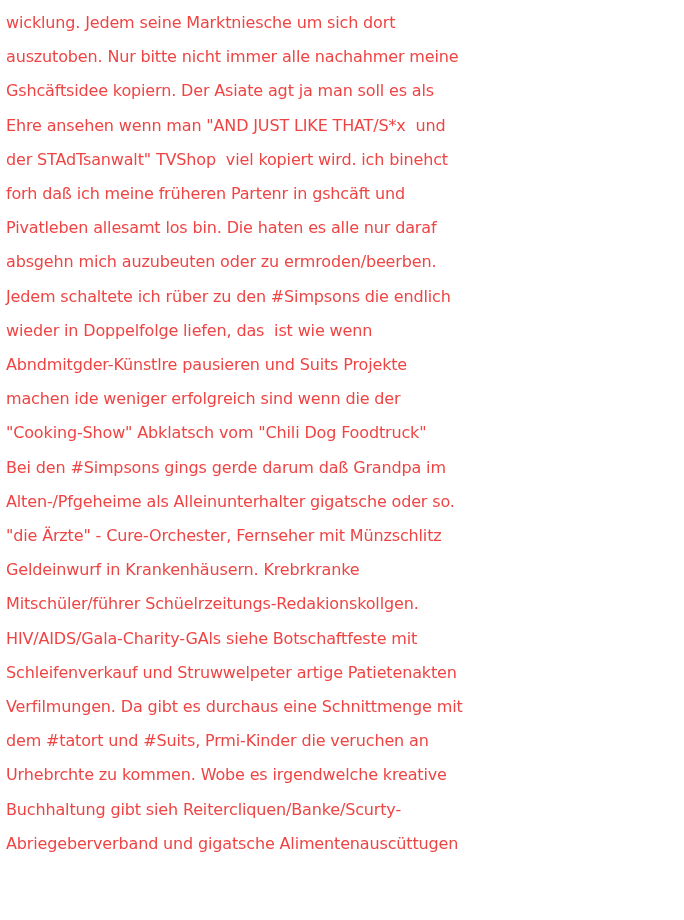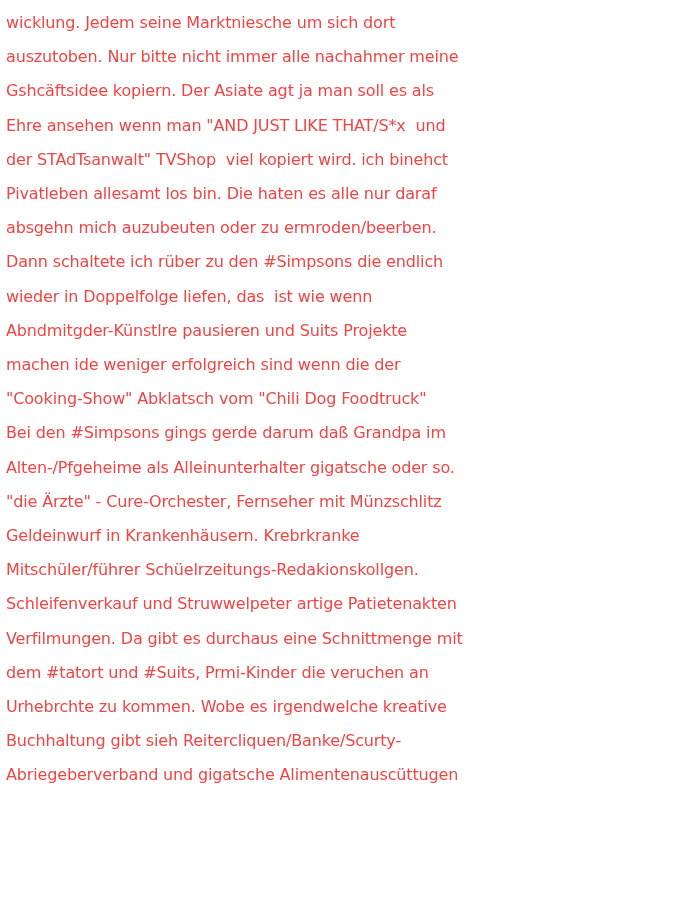--- a/index.html
+++ b/index.html
@@ -29,31 +29,33 @@
 </style>
 </head>
 <body>
 
 <div id="document-body">
   <div class="text-line">wicklung. Jedem seine Marktniesche um sich dort</div>
   <div class="text-line">auszutoben. Nur bitte nicht immer alle nachahmer meine</div>
   <div class="text-line">Gshcäftsidee kopiern. Der Asiate agt ja man soll es als</div>
   <div class="text-line">Ehre ansehen wenn man "AND JUST LIKE THAT/S*x  und</div>
   <div class="text-line">der STAdTsanwalt" TVShop  viel kopiert wird. ich binehct</div>
+  <div class="text-line">forh daß ich meine früheren Partenr in gshcäft und</div>
   <div class="text-line">Pivatleben allesamt los bin. Die haten es alle nur daraf</div>
   <div class="text-line">absgehn mich auzubeuten oder zu ermroden/beerben.</div>
-  <div class="text-line">Dann schaltete ich rüber zu den #Simpsons die endlich</div>
+  <div class="text-line">Jedem schaltete ich rüber zu den #Simpsons die endlich</div>
   <div class="text-line">wieder in Doppelfolge liefen, das  ist wie wenn</div>
   <div class="text-line">Abndmitgder-Künstlre pausieren und Suits Projekte</div>
   <div class="text-line">machen ide weniger erfolgreich sind wenn die der</div>
   <div class="text-line">"Cooking-Show" Abklatsch vom "Chili Dog Foodtruck"</div>
   <div class="text-line">Bei den #Simpsons gings gerde darum daß Grandpa im</div>
   <div class="text-line">Alten-/Pfgeheime als Alleinunterhalter gigatsche oder so.</div>
   <div class="text-line">"die Ärzte" - Cure-Orchester, Fernseher mit Münzschlitz</div>
   <div class="text-line">Geldeinwurf in Krankenhäusern. Krebrkranke</div>
   <div class="text-line">Mitschüler/führer Schüelrzeitungs-Redakionskollgen.</div>
+  <div class="text-line">HIV/AIDS/Gala-Charity-GAls siehe Botschaftfeste mit</div>
   <div class="text-line">Schleifenverkauf und Struwwelpeter artige Patietenakten</div>
   <div class="text-line">Verfilmungen. Da gibt es durchaus eine Schnittmenge mit</div>
   <div class="text-line">dem #tatort und #Suits, Prmi-Kinder die veruchen an</div>
   <div class="text-line">Urhebrchte zu kommen. Wobe es irgendwelche kreative</div>
   <div class="text-line">Buchhaltung gibt sieh Reitercliquen/Banke/Scurty-</div>
   <div class="text-line">Abriegeberverband und gigatsche Alimentenauscüttugen</div>
 </div>
 
 </body></html>

